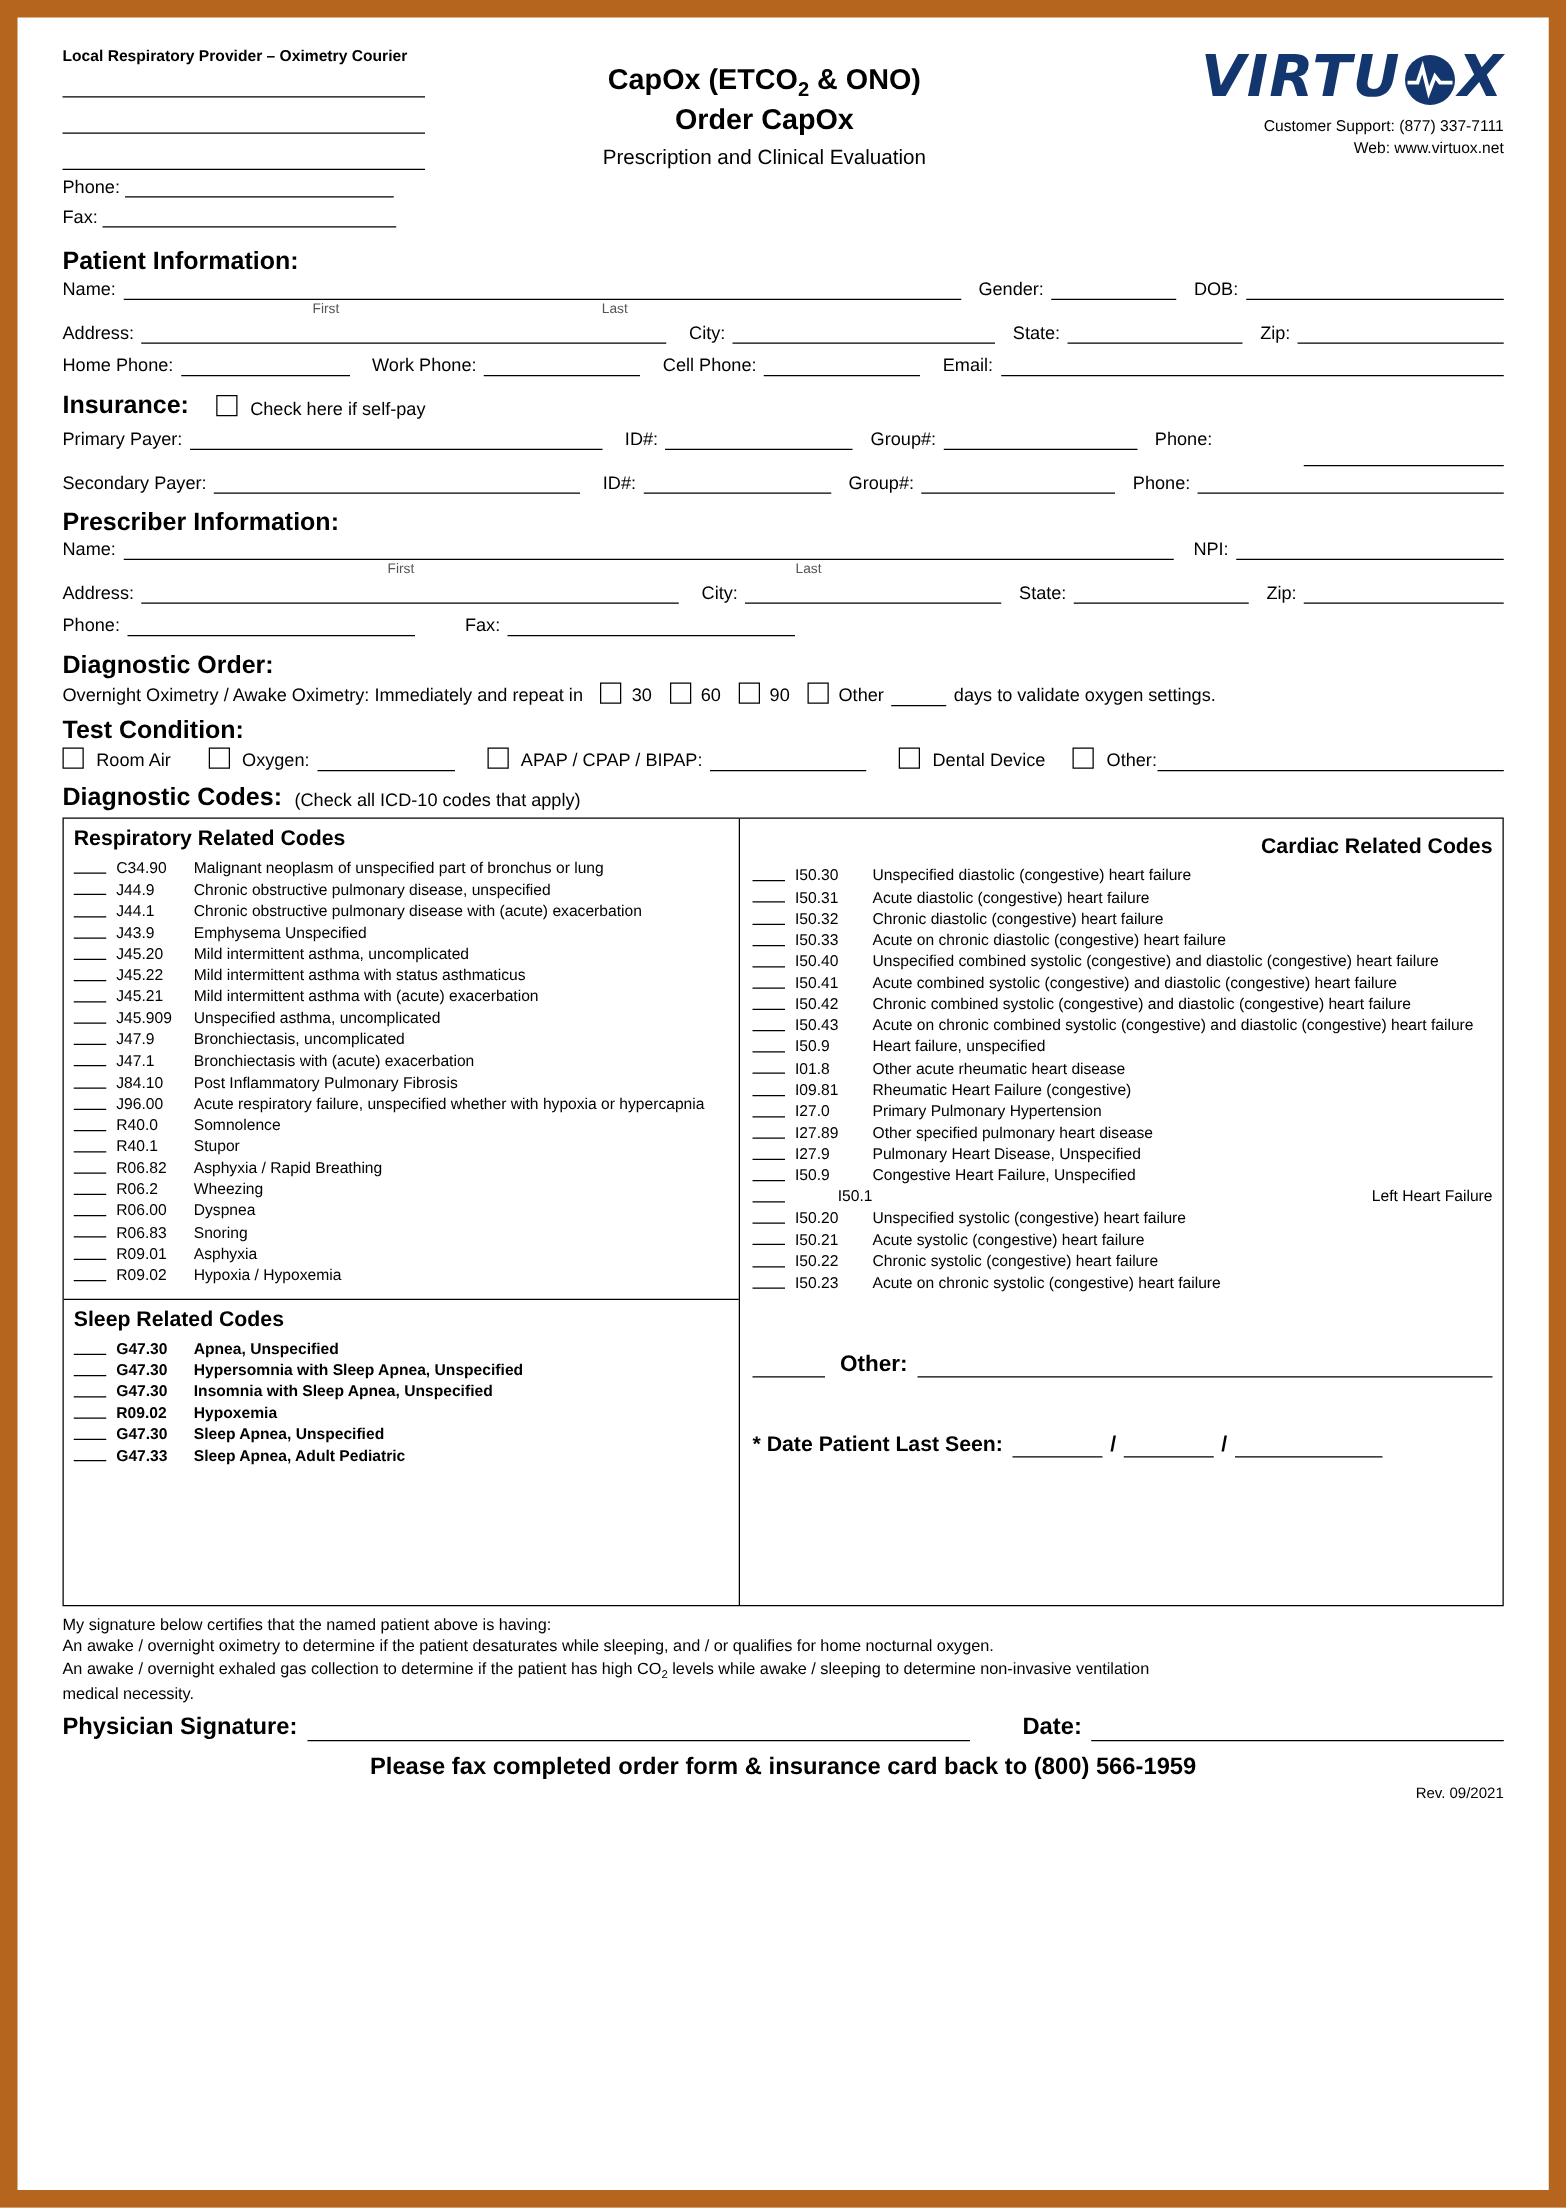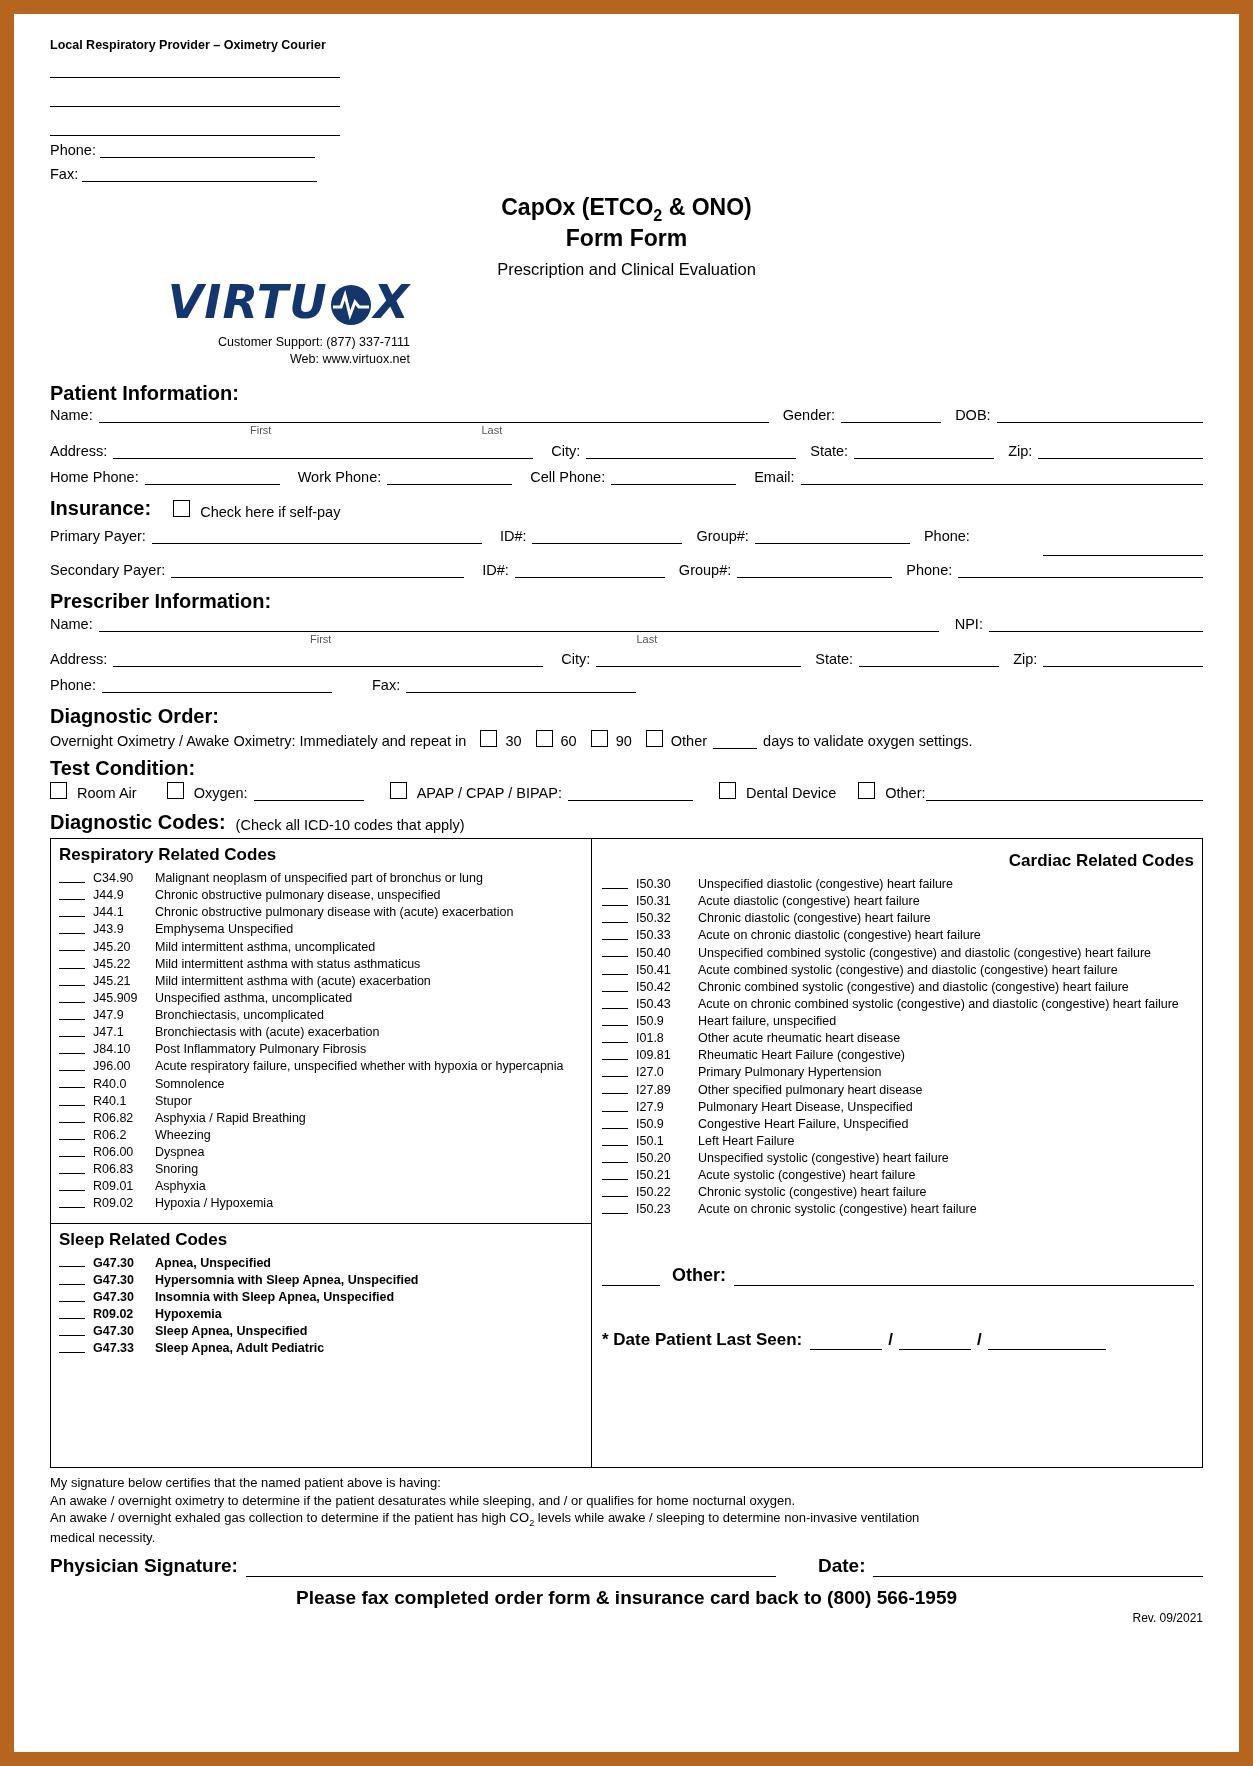--- a/index.html
+++ b/index.html
@@ -23,21 +23,21 @@
   }
   .row{display:flex;align-items:flex-end;}
   .ln{border-bottom:1.4px solid #000;flex:0 0 auto;height:1.05em;}
   .lnf{border-bottom:1.4px solid #000;flex:1 1 auto;height:1.05em;}
   .lbl{white-space:nowrap;}
   .sec-h{font-size:20px;font-weight:bold;margin:6px 0 2px 0;}
   .small{font-size:11px;color:#555;}
   .cb{display:inline-block;width:15px;height:15px;border:1.6px solid #000;background:#fff;vertical-align:-2px;}
 
   
-  .hdr{display:flex;flex-direction:column;}
+  .hdr{display:flex;}
   .hdr-left{width:330px;}
   .hdr-mid{flex:1;text-align:center;padding-top:12px;}
   .hdr-right{width:360px;text-align:right;}
   .provider{font-size:12.5px;font-weight:bold;margin-bottom:7px;}
   .blank-line{border-bottom:1.5px solid #000;height:18px;width:290px;}
   .title1{font-size:23px;font-weight:bold;line-height:1.18;}
   .title2{font-size:16.5px;margin-top:8px;}
   .logo{font-family:"DejaVu Sans", sans-serif;font-weight:bold;font-style:italic;font-size:46px;color:#14366e;letter-spacing:1px;line-height:1;white-space:nowrap;}
   .logo .acc{color:#14366e;}
   .support{font-size:12.5px;margin-top:10px;}
@@ -80,21 +80,21 @@
       </div>
       <div class="row" style="margin-top:8px;">
         <span class="lbl">Fax:</span>
         <span class="ln" style="width:235px;margin-left:4px;"></span>
       </div>
     </div>
 
     <div class="hdr-mid">
       <div class="title1">
         <span>CapOx (ETCO</span><sub>2</sub><span> &amp; ONO)</span>
-        <div>Form Form</div>
+        <div>Order CapOx</div>
       </div>
       <div class="title2">Prescription and Clinical Evaluation</div>
     </div>
 
     <div class="hdr-right">
       <div class="logo">
         <span>VIRTU</span><span style="display:inline-block;position:relative;width:46px;">
           <svg width="46" height="46" viewBox="0 0 46 46" style="position:absolute;left:0;top:-36px;">
             <circle cx="23" cy="23" r="20" fill="#14366e"></circle>
             <polyline points="5,25 13,25 17,13 22,33 27,20 31,25 41,25" fill="none" stroke="#ffffff" stroke-width="3"></polyline>
@@ -449,21 +449,21 @@
         <div class="code-row" style="padding-left:0;">
               <span class="code-blank"></span>
               <span class="code-id">I27.9</span>
               <span class="code-desc">Pulmonary Heart Disease, Unspecified</span>
             </div>
         <div class="code-row" style="padding-left:0;">
               <span class="code-blank"></span>
               <span class="code-id">I50.9</span>
               <span class="code-desc">Congestive Heart Failure, Unspecified</span>
             </div>
-        <div class="code-row" style="padding-left:0;">
+        <div class="code-row" style="padding-left:0;text-align:right;">
               <span class="code-blank"></span>
               <span class="code-id">I50.1</span>
               <span class="code-desc">Left Heart Failure</span>
             </div>
         <div class="code-row" style="padding-left:0;justify-content:space-between;">
               <span class="code-blank"></span>
               <span class="code-id">I50.20</span>
               <span class="code-desc">Unspecified systolic (congestive) heart failure</span>
             </div>
         <div class="code-row" style="padding-left:0;">

